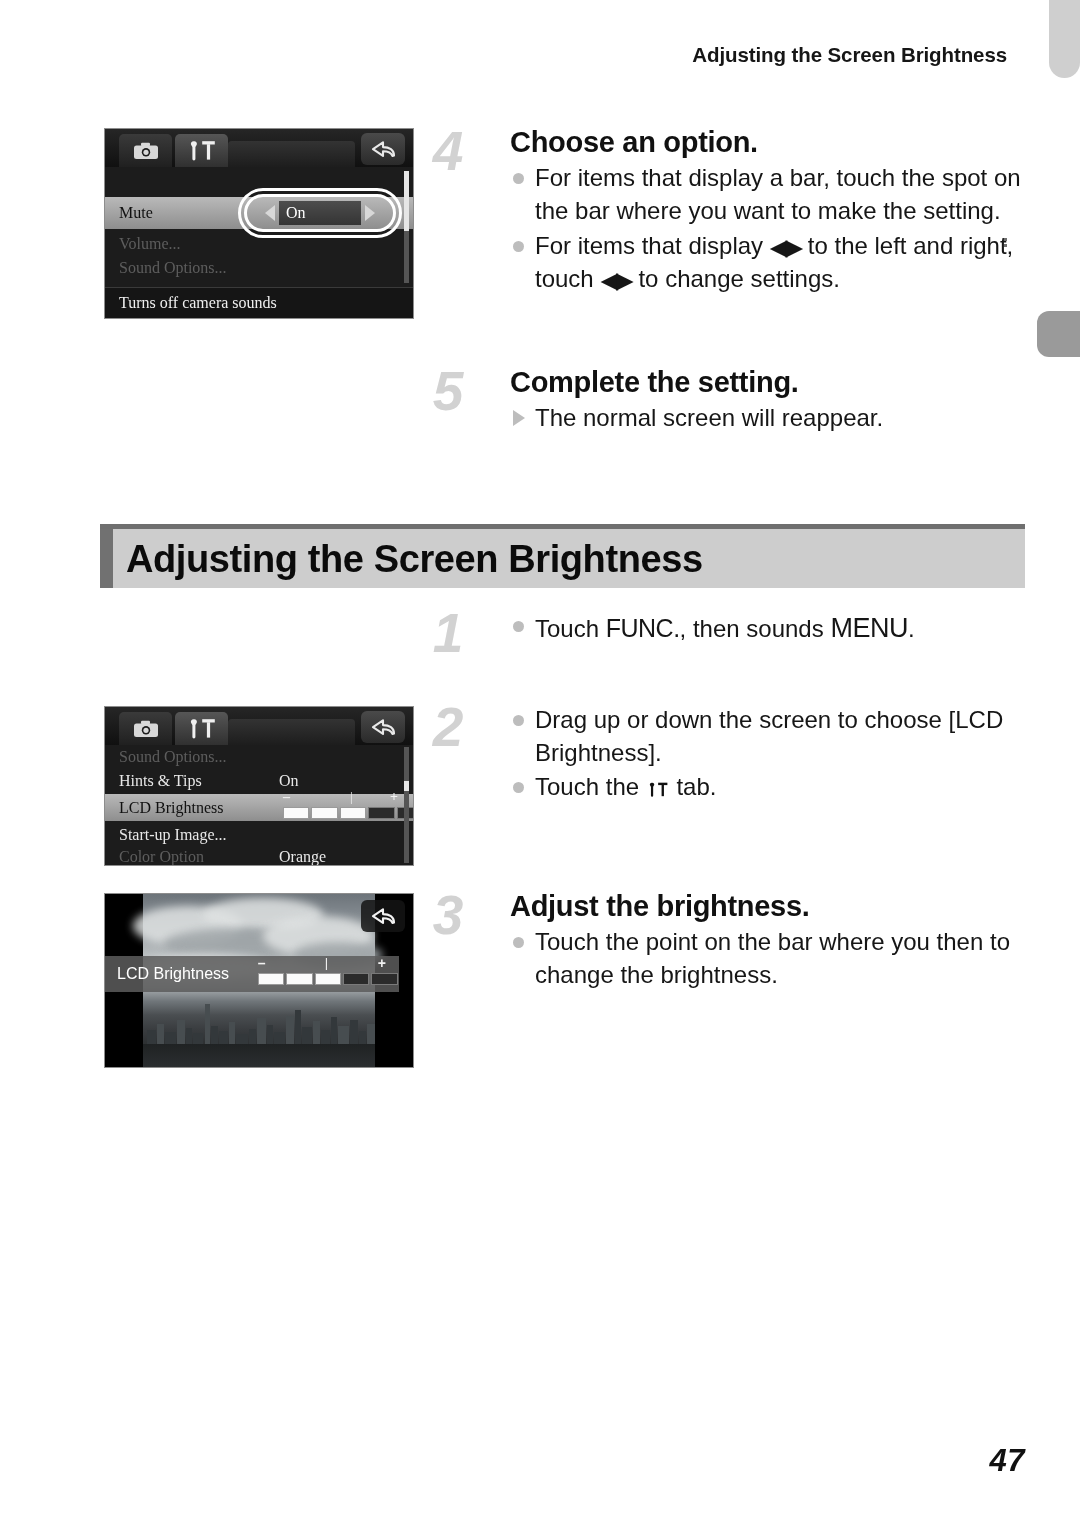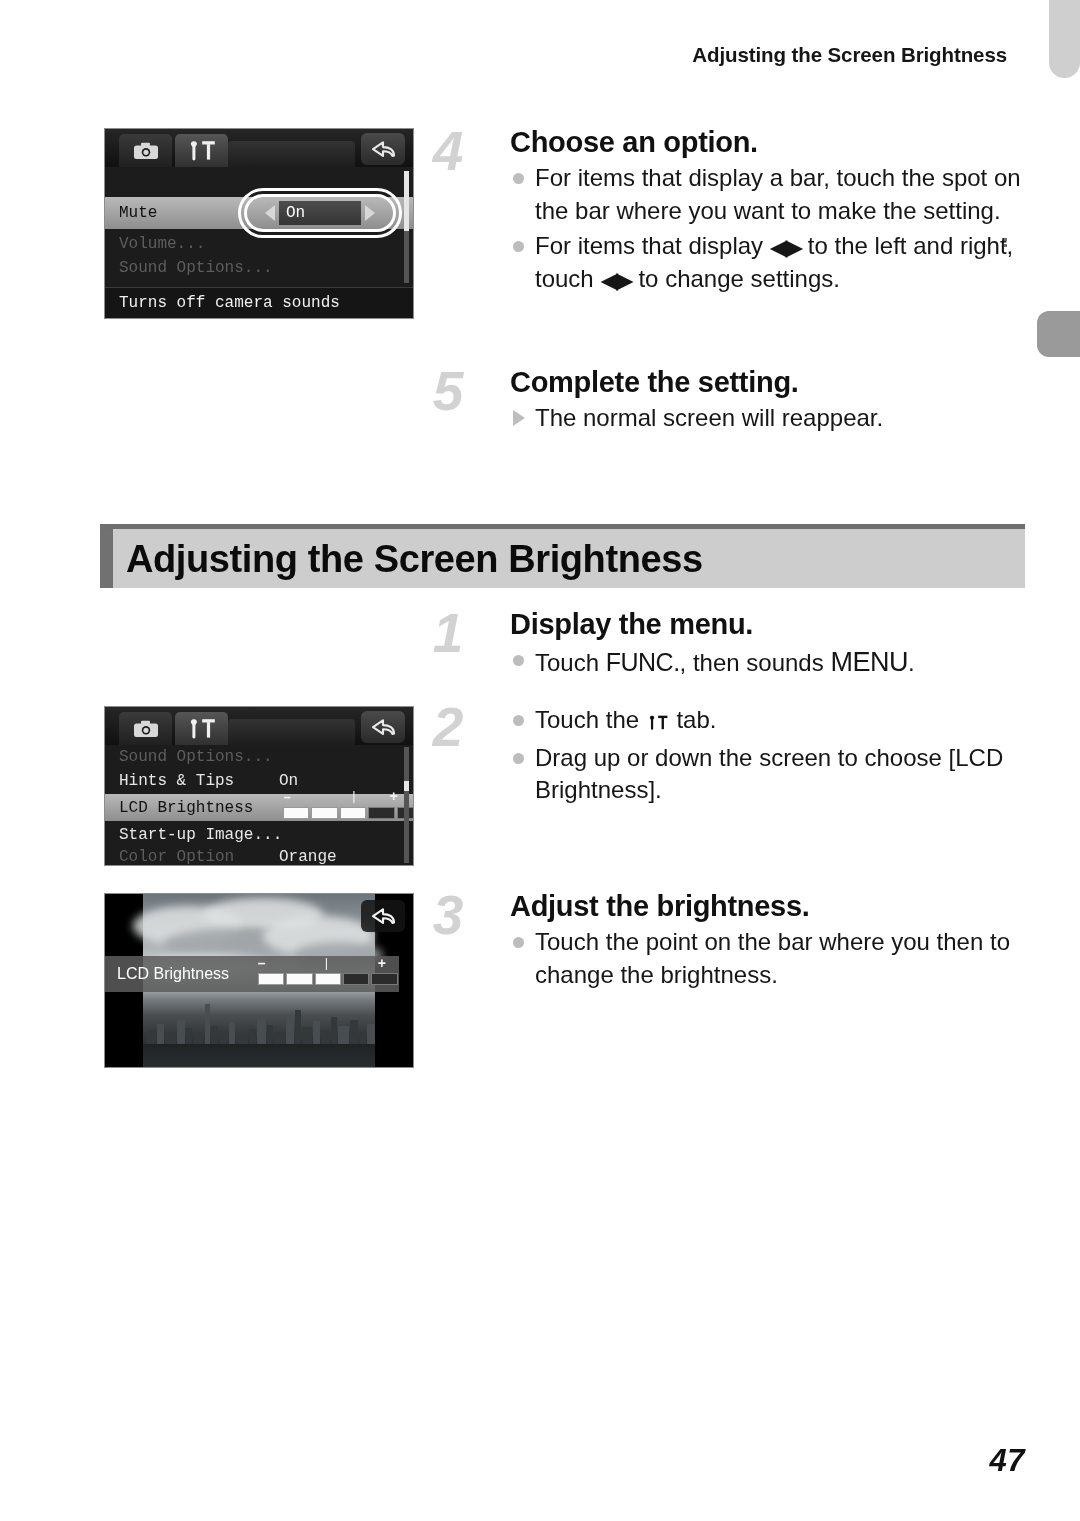--- a/index.html
+++ b/index.html
@@ -182,21 +182,21 @@
   }
 
   
   .screen {
     position: absolute;
     left: 104px;
     width: 310px;
     background: #1a1a1a;
     border: 1px solid #8d8d8d;
     box-sizing: border-box;
-    font-family: Liberation Mono, monospace;
+    font-family: Liberation Serif, serif;
     overflow: hidden;
   }
   .screen-topbar {
     position: relative;
     height: 38px;
     background: linear-gradient(#262626, #101010);
   }
   .tab-btn {
     position: absolute;
     top: 5px;
@@ -567,37 +567,36 @@
 </div>
 
 <div class="section-bar">
   <span class="accent"></span>
   <span class="section-title">Adjusting the Screen Brightness</span>
 </div>
 
 <div class="step" style="top:608px;">
   <div class="step-num">1</div>
   <div class="step-body">
-    <h2 class="step-title">Display the menu.</h2>
     <ul class="step-list">
       <li class="bullet-dot"><span>Touch </span><span class="glyph-func">FUNC.</span><span>, then sounds </span><span class="glyph-menu">MENU</span><span>.</span></li>
     </ul>
   </div>
 </div>
 
 <div class="step" style="top:702px;">
   <div class="step-num">2</div>
   <div class="step-body">
     <ul class="step-list">
+      <li class="bullet-dot"><span>Drag up or down the screen to choose [LCD Brightness].</span></li>
       <li class="bullet-dot"><span>Touch the </span><span class="glyph-tools"><svg width="22" height="17" viewBox="0 0 30 21" aria-hidden="true">
               <path d="M6.6 1.2c-1.9 0-3.1 1.5-2.6 3.2.3 1.1 1.4 1.8 1.4 2.9V19a1.5 1.5 0 0 0 3 0V7.3c0-1.1 1.1-1.8 1.4-2.9.5-1.7-.7-3.2-2.6-3.2z" fill="#111"></path>
               <rect x="15.2" y="1.2" width="12.6" height="3.3" fill="#111"></rect>
               <rect x="19.9" y="4.2" width="3.2" height="15.4" fill="#111"></rect>
             </svg></span><span> tab.</span></li>
-      <li class="bullet-dot"><span>Drag up or down the screen to choose [LCD Brightness].</span></li>
     </ul>
   </div>
 </div>
 
 <div class="screen" style="top:706px;">
 
   <div class="screen-topbar">
     <div class="tab-btn tab-cam">
       <svg class="ico" width="26" height="18" viewBox="0 0 26 18" aria-hidden="true">
         <rect x="1" y="3.5" width="24" height="13.5" rx="2.5" fill="#d8d8d8"></rect>

